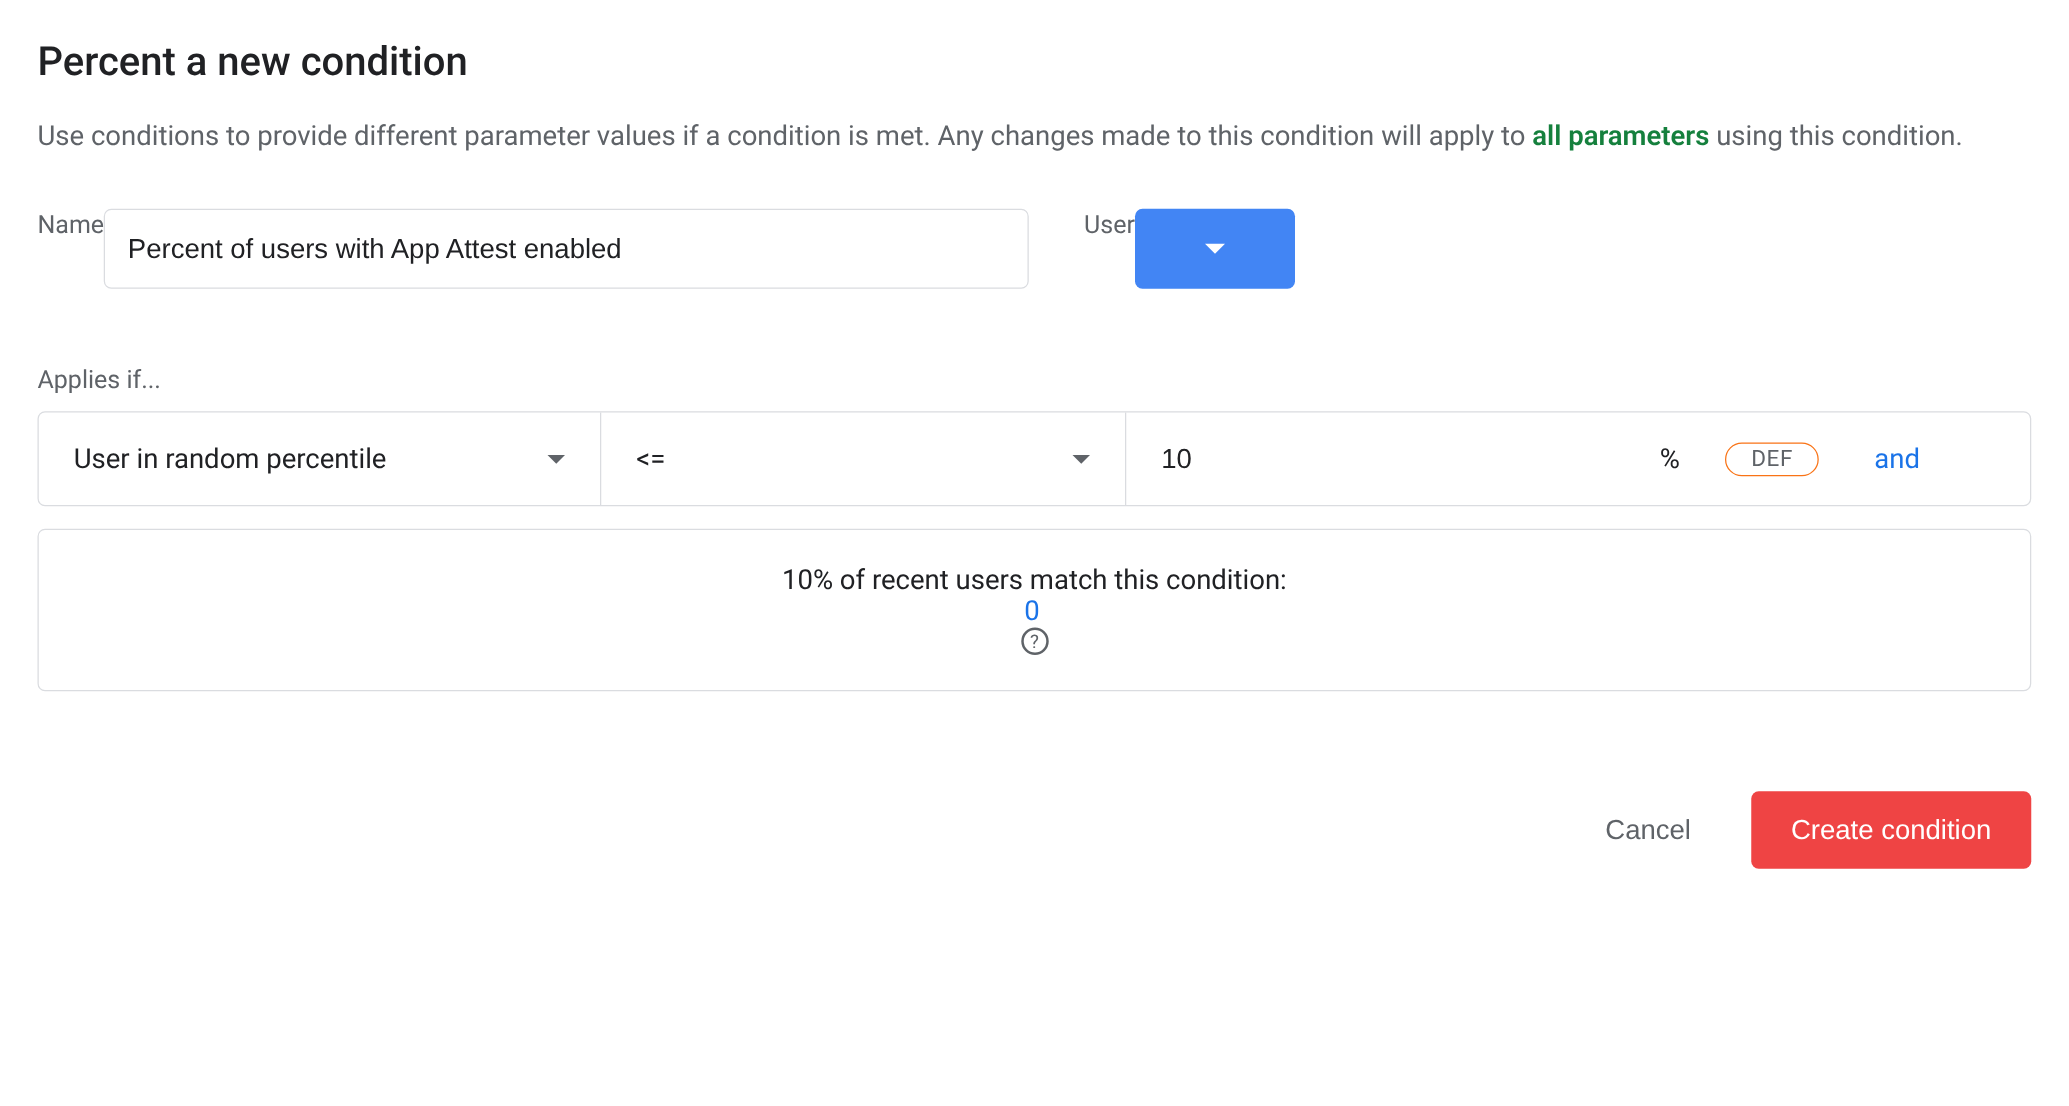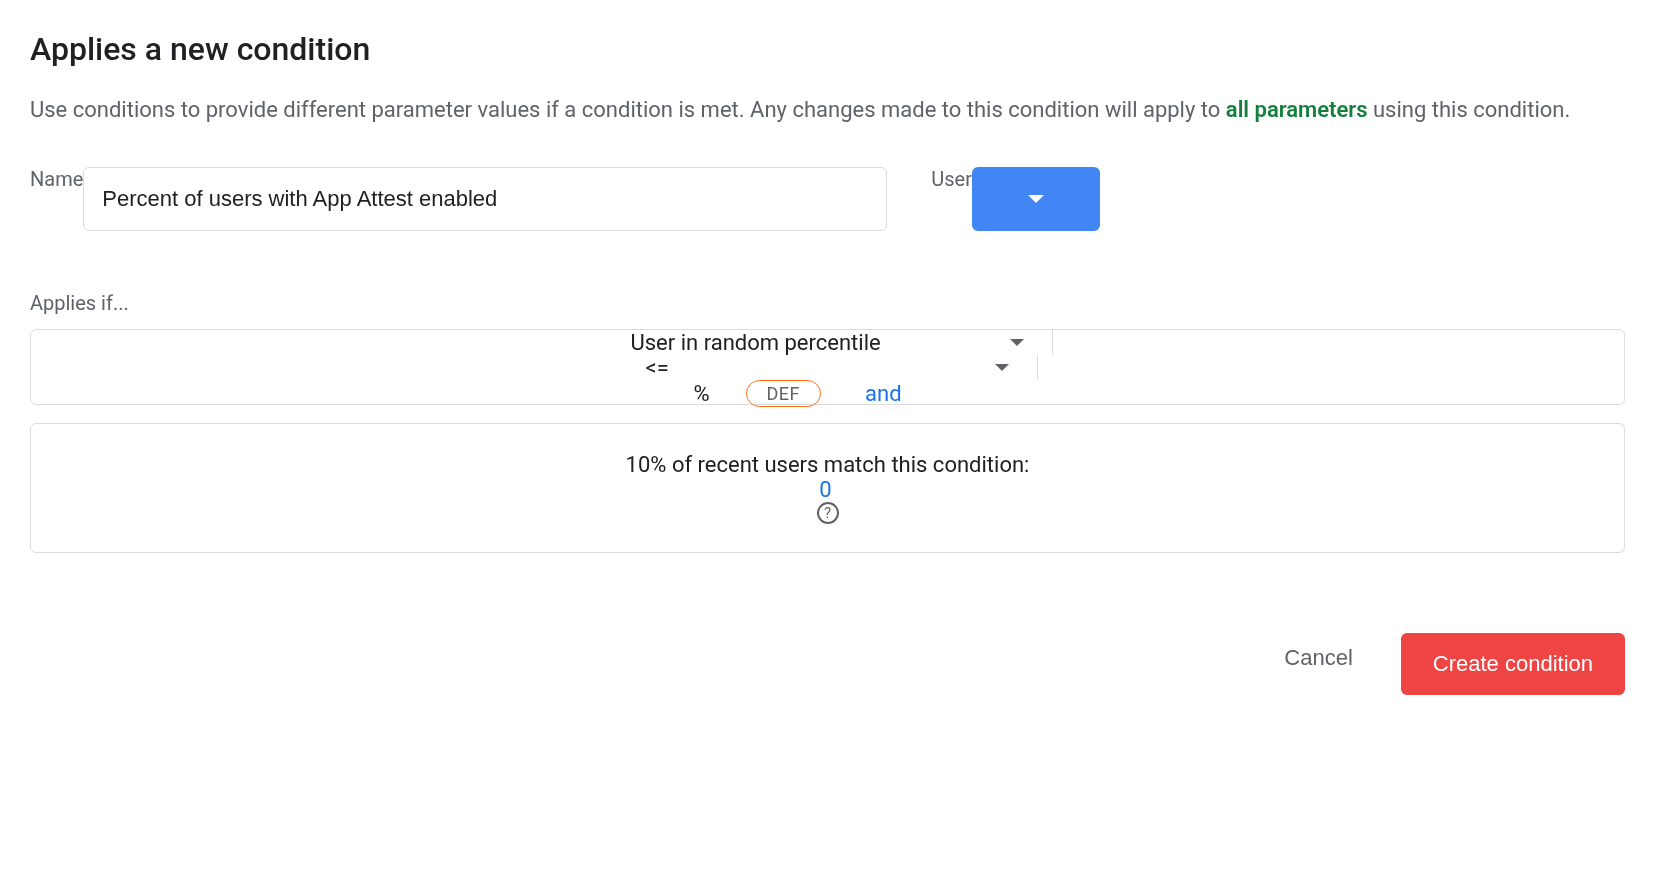--- a/index.html
+++ b/index.html
@@ -37,21 +37,21 @@
     .field-group {
       display: flex;
       flex-direction: row;
     }
     .field-label {
       font-size: 20px;
       color: #5f6368;
       margin-bottom: 14px;
     }
     .name-input {
-      width: 804px;
+      width: 740px;
       height: 64px;
       padding: 0 18px;
       font-size: 22px;
       color: #202124;
       border: 1px solid #dadce0;
       border-radius: 6px;
       outline: none;
     }
     .color-picker {
       width: 128px;
@@ -76,21 +76,20 @@
       color: #5f6368;
       margin-bottom: 14px;
     }
     .condition-row {
       display: flex;
       align-items: center;
       border: 1px solid #dadce0;
       border-radius: 6px;
       height: 76px;
       margin-bottom: 18px;
-      flex-direction: column;
     }
     .dropdown-cell {
       display: flex;
       align-items: center;
       justify-content: space-between;
       padding: 0 28px;
       height: 100%;
       cursor: pointer;
     }
     .dropdown-cell.first {
@@ -171,21 +170,21 @@
       display: flex;
       align-items: center;
       justify-content: center;
       font-size: 15px;
       color: #5f6368;
       cursor: pointer;
     }
     .footer-actions {
       display: flex;
       justify-content: flex-end;
-      align-items: flex-start;
+      align-items: center;
       gap: 32px;
     }
     .cancel-btn {
       font-size: 22px;
       color: #5f6368;
       background: none;
       border: none;
       cursor: pointer;
       padding: 12px 16px;
     }
@@ -195,21 +194,21 @@
       background: #ef4444;
       border: none;
       border-radius: 6px;
       padding: 18px 32px;
       cursor: pointer;
     }
   </style>
 </head>
 <body>
 
-<h1 class="page-title">Applies a new condition</h1>
+<h1 class="page-title">Percent a new condition</h1>
 
 <p class="description">
   <span>Use conditions to provide different parameter values if a condition is met. Any changes made to this condition will apply to </span><strong>all parameters</strong><span> using this condition.</span>
 </p>
 
 <div class="field-row">
   <div class="field-group">
     <label class="field-label">Name</label>
     <input type="text" class="name-input" value="Percent of users with App Attest enabled" style="">
   </div>
@@ -226,20 +225,21 @@
 <div class="condition-row">
   <div class="dropdown-cell first">
     <span class="dropdown-text">User in random percentile</span>
     <span class="dropdown-arrow"></span>
   </div>
   <div class="dropdown-cell second">
     <span class="dropdown-text">&lt;=</span>
     <span class="dropdown-arrow"></span>
   </div>
   <div class="value-cell">
+    <input type="text" class="value-input" value="10" style="">
     <span class="percent-sign">%</span>
     <span class="def-pill">DEF</span>
     <span class="and-link">and</span>
   </div>
 </div>
 
 <div class="match-box">
   <span>10% of recent users match this condition: </span>
   <span class="match-count">0</span>
   <span class="help-icon">?</span>

